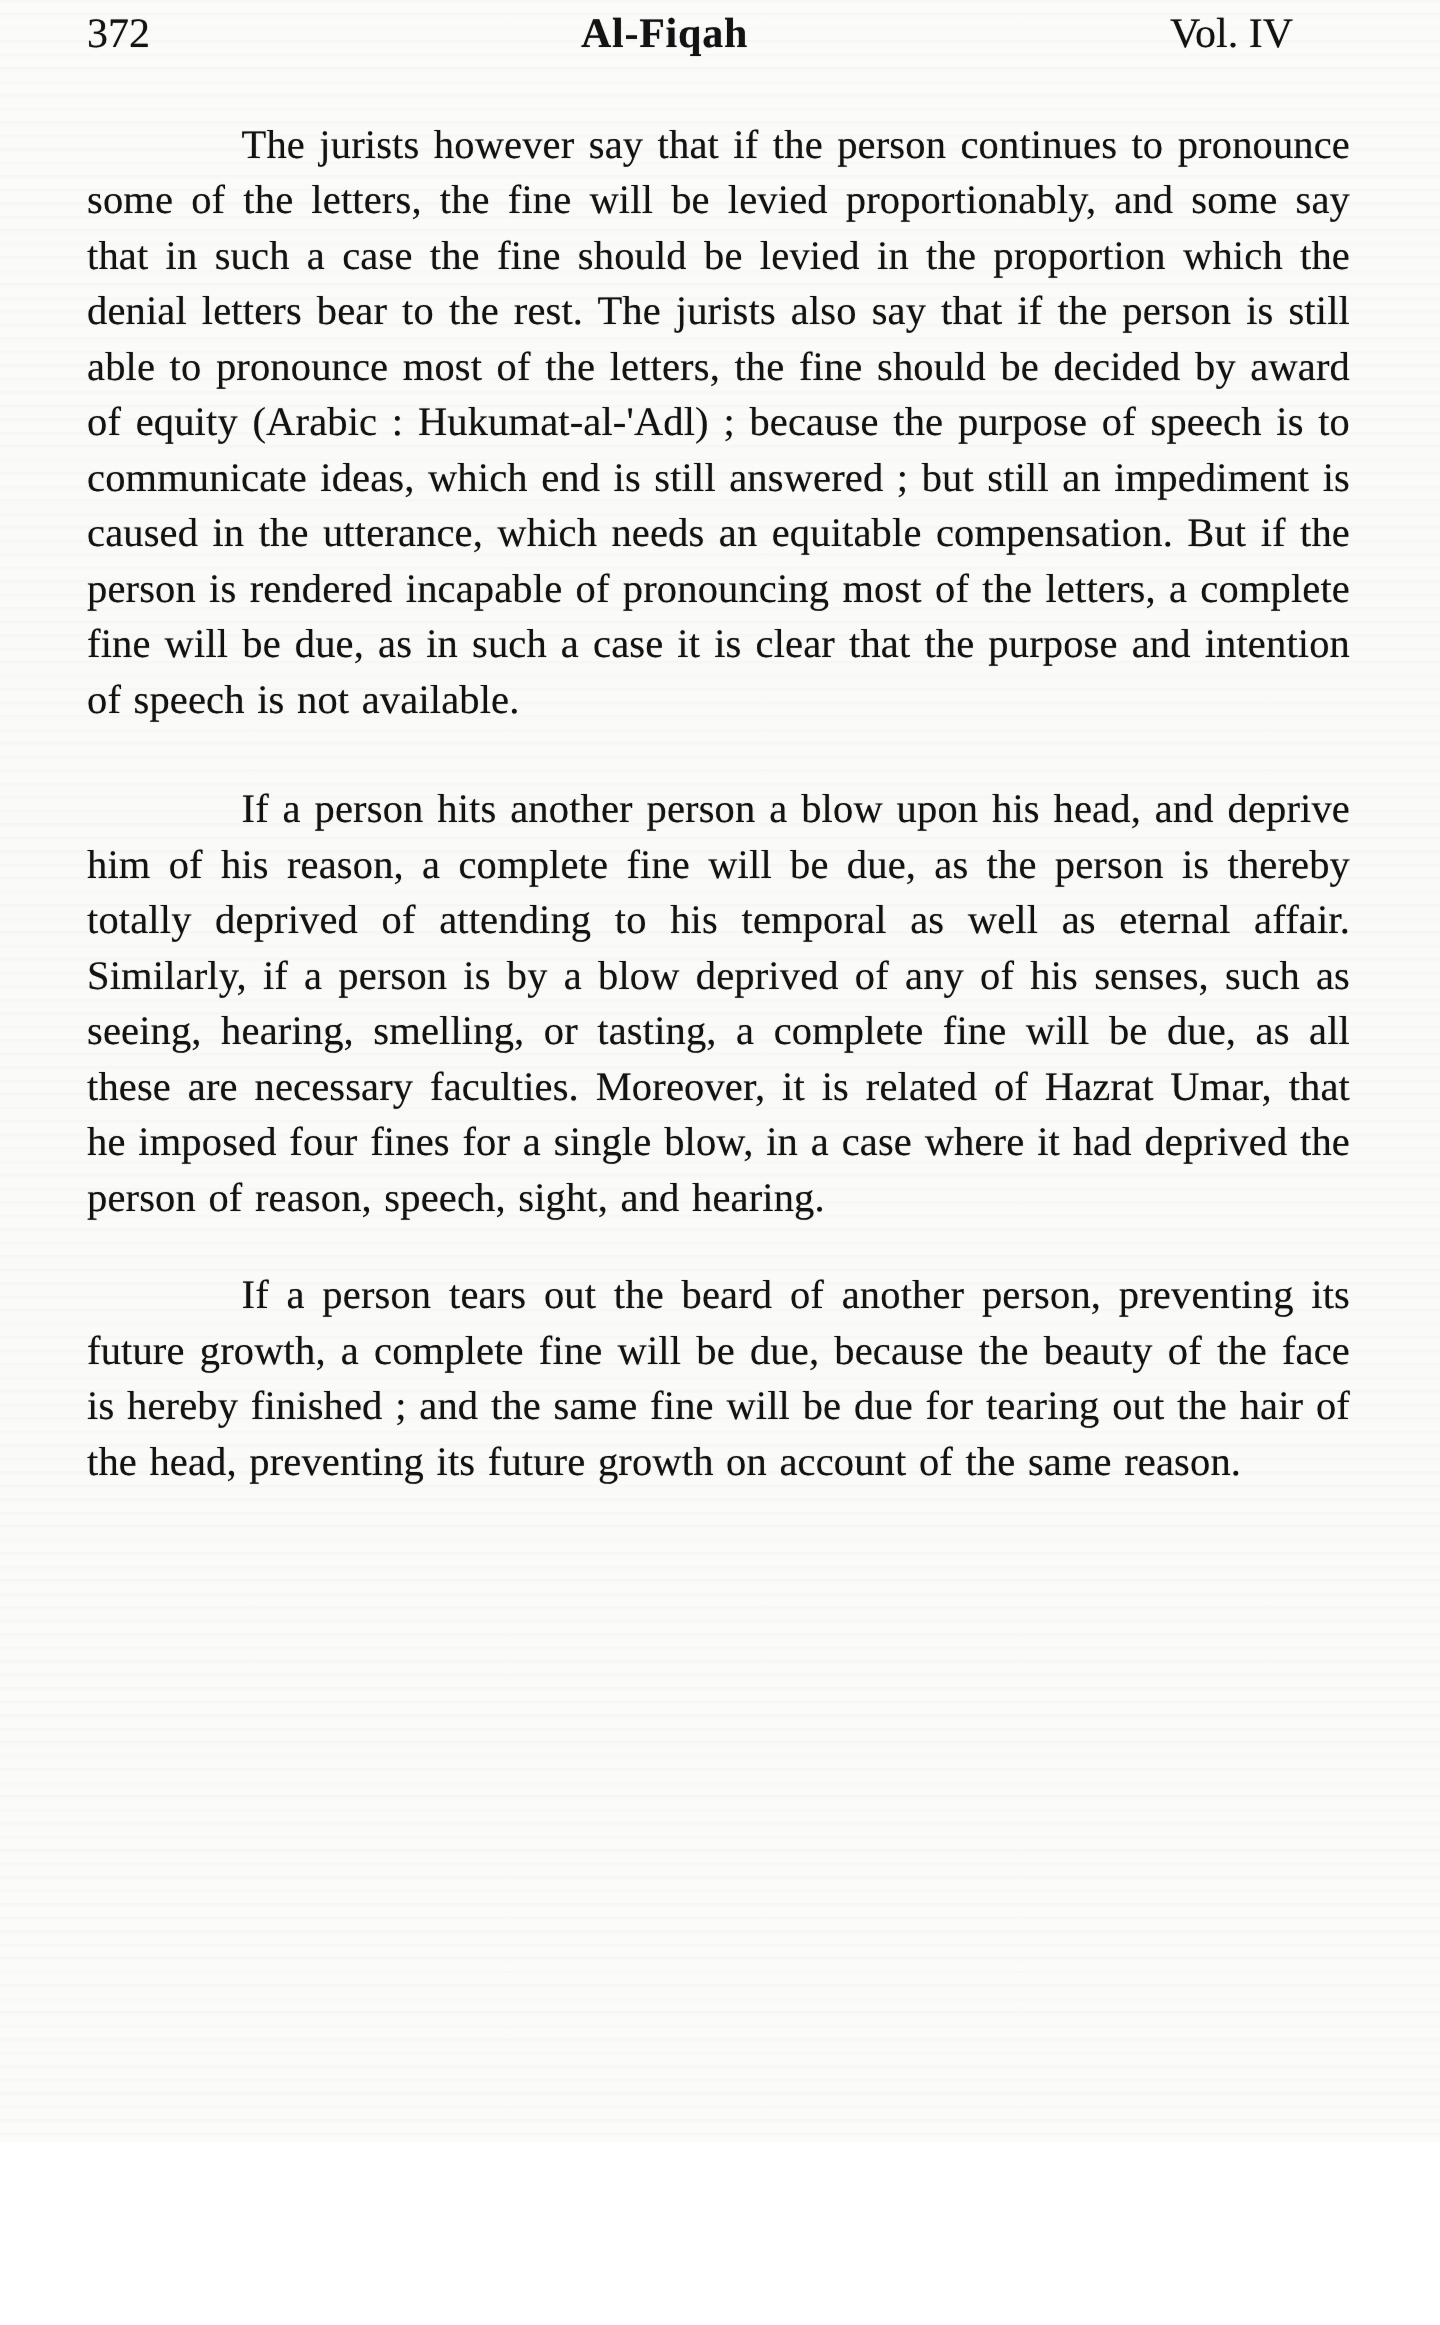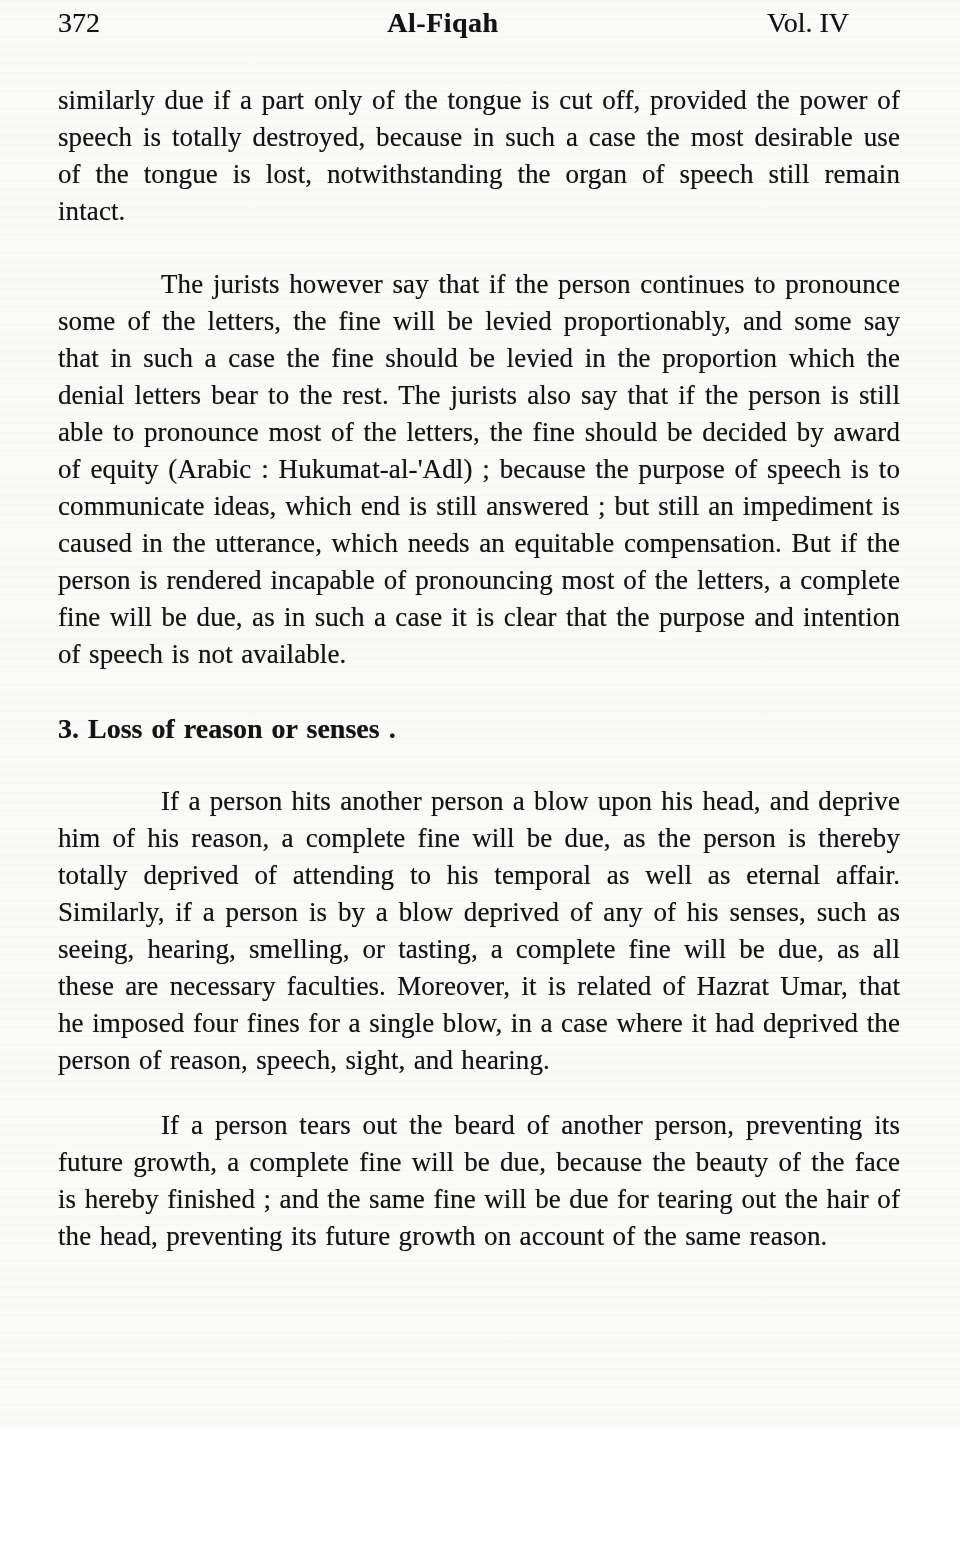--- a/index.html
+++ b/index.html
@@ -47,21 +47,21 @@
     position: absolute;
     left: 50%;
     top: 0;
     transform: translateX(-50%);
     margin-left: -36px;
     font-weight: bold;
     letter-spacing: 0.5px;
   }
   .volume-label {
     position: absolute;
-    right: 51px;
+    right: 38px;
     top: 0;
   }
   .body-paragraph {
     margin: 0;
     font-size: 27px;
     line-height: 37px;
     text-align: justify;
     word-spacing: 1.5px;
     letter-spacing: 0.1px;
   }
@@ -87,24 +87,22 @@
 <body>
 
 <div class="page">
 
   <div class="page-header scan-text">
     <span class="page-number">372</span>
     <span class="book-title">Al-Fiqah</span>
     <span class="volume-label">Vol. IV</span>
   </div>
 
-  <p class="body-paragraph scan-text mt-p1">similarly due if a part only of the tongue is cut off, provided the power of speech is totally destroyed, because in such a case the most desirable use of the tongue is lost, notwithstanding the organ of speech still remain intact.</p>
 
   <p class="body-paragraph scan-text indented mt-p2">The jurists however say that if the person continues to pronounce some of the letters, the fine will be levied proportionably, and some say that in such a case the fine should be levied in the proportion which the denial letters bear to the rest. The jurists also say that if the person is still able to pronounce most of the letters, the fine should be decided by award of equity (Arabic : Hukumat-al-'Adl) ; because the purpose of speech is to communicate ideas, which end is still answered ; but still an impediment is caused in the utterance, which needs an equitable compensation. But if the person is rendered incapable of pronouncing most of the letters, a complete fine will be due, as in such a case it is clear that the purpose and intention of speech is not available.</p>
 
-  <h3 class="section-heading scan-text mt-h3">3. Loss of reason or senses .</h3>
 
   <p class="body-paragraph scan-text indented mt-p3">If a person hits another person a blow upon his head, and deprive him of his reason, a complete fine will be due, as the person is thereby totally deprived of attending to his temporal as well as eternal affair. Similarly, if a person is by a blow deprived of any of his senses, such as seeing, hearing, smelling, or tasting, a complete fine will be due, as all these are necessary faculties. Moreover, it is related of Hazrat Umar, that he imposed four fines for a single blow, in a case where it had deprived the person of reason, speech, sight, and hearing.</p>
 
 
   <p class="body-paragraph scan-text indented mt-p4">If a person tears out the beard of another person, preventing its future growth, a complete fine will be due, because the beauty of the face is hereby finished ; and the same fine will be due for tearing out the hair of the head, preventing its future growth on account of the same reason.</p>
 
 </div>
 
 </body></html>

